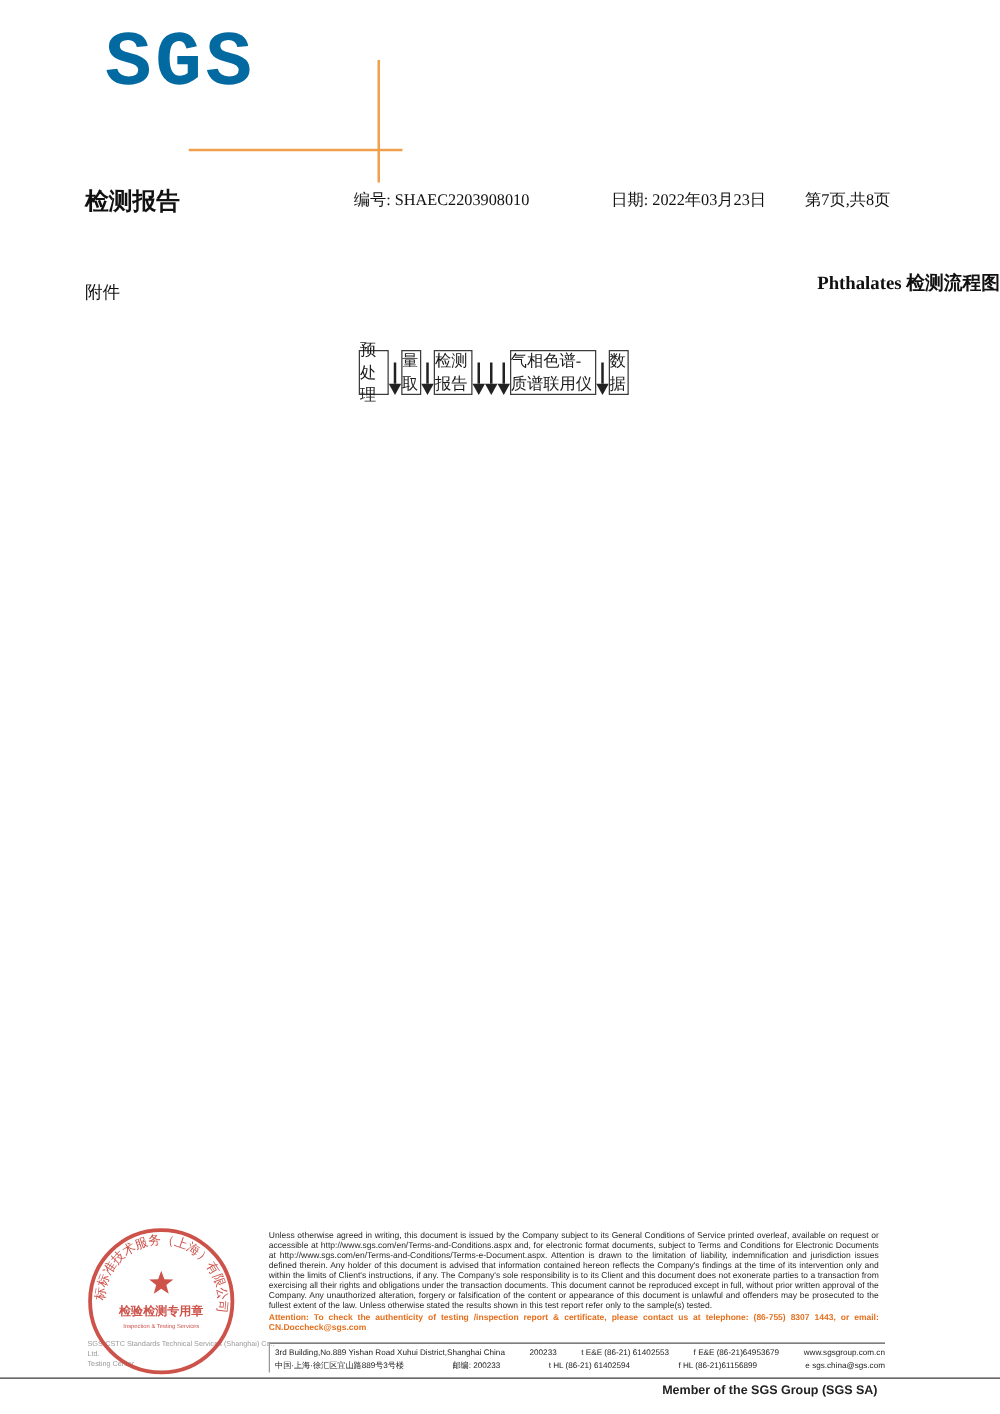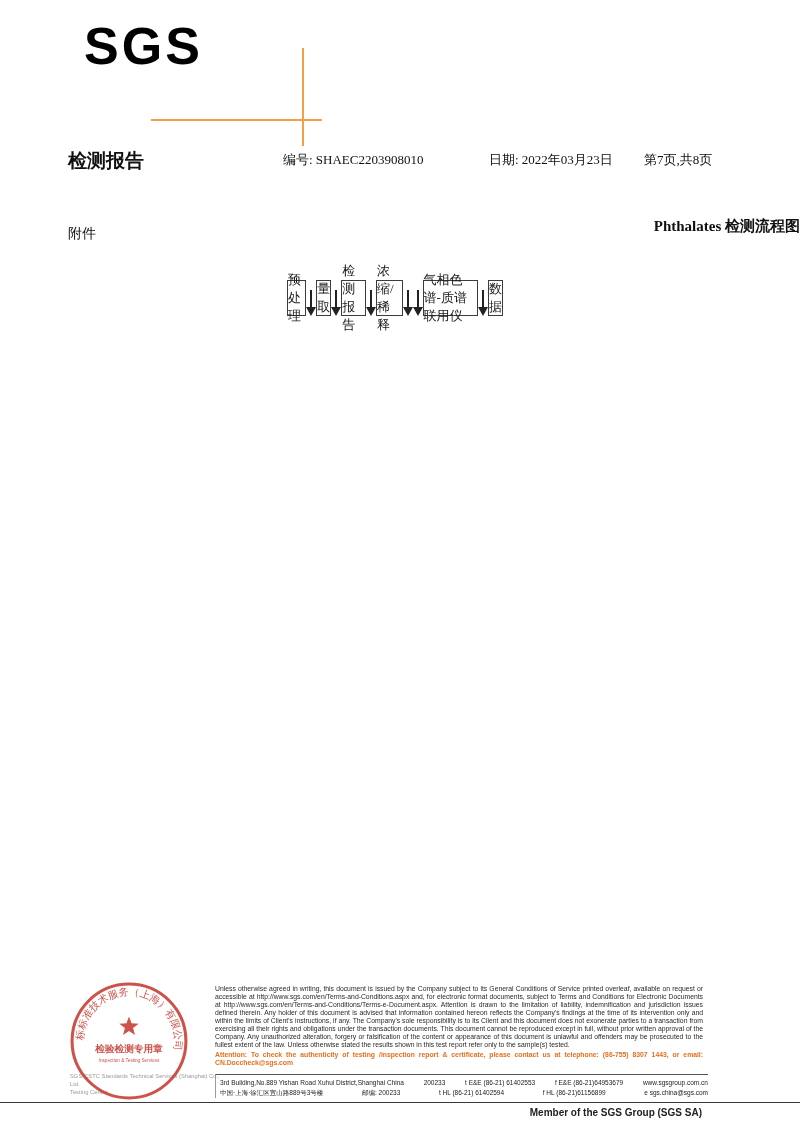--- a/index.html
+++ b/index.html
@@ -5,22 +5,22 @@
   html,body { margin:0; padding:0; background:#ffffff; }
   .page {
     position:relative; width:800px; height:1131px; margin:0 auto;
     background:#ffffff; overflow:hidden;
     font-family:"Liberation Serif","DejaVu Serif",serif; color:#111;
   }
   
   .logo { position:absolute; left:84px; top:20px; width:160px; height:105px; }
   .logo-text {
     position:absolute; left:0; top:0;
-    font-family:Liberation Sans, sans-serif;
-    font-weight:700; font-size:52px; line-height:1; color:#000000; letter-spacing:3px;
+    font-family:Liberation Mono, monospace;
+    font-weight:700; font-size:62px; line-height:1; color:#0369a1; letter-spacing:3px;
   }
   .logo-hline { position:absolute; left:67px; top:99px; width:171px; height:2px; background:#f0a04b; }
   .logo-vline { position:absolute; left:218px; top:28px; width:2px; height:98px; background:#f0a04b; }
   
   .report-title { position:absolute; left:68px; top:148px; font-size:19px; font-weight:700; }
   .report-no  { position:absolute; left:283px; top:151px; font-size:13px; }
   .report-date{ position:absolute; left:489px; top:151px; font-size:13px; }
   .report-page{ position:absolute; left:644px; top:151px; font-size:13px; }
   .attachment { position:absolute; left:68px; top:185px; font-size:14px;margin-top:40px; }
   
@@ -90,21 +90,20 @@
     <div class="fbox">量取</div>
     <div class="farrow">
         <span class="stem"></span>
         <span class="head"></span>
       </div>
     <div class="fbox">检测报告</div>
     <div class="farrow">
         <span class="stem"></span>
         <span class="head"></span>
       </div>
-    <div class="fbox">浓缩/稀释</div>
     <div class="farrow">
         <span class="stem"></span>
         <span class="head"></span>
       </div>
     <div class="farrow">
         <span class="stem"></span>
         <span class="head"></span>
       </div>
     <div class="fbox">气相色谱-质谱联用仪</div>
     <div class="farrow">

